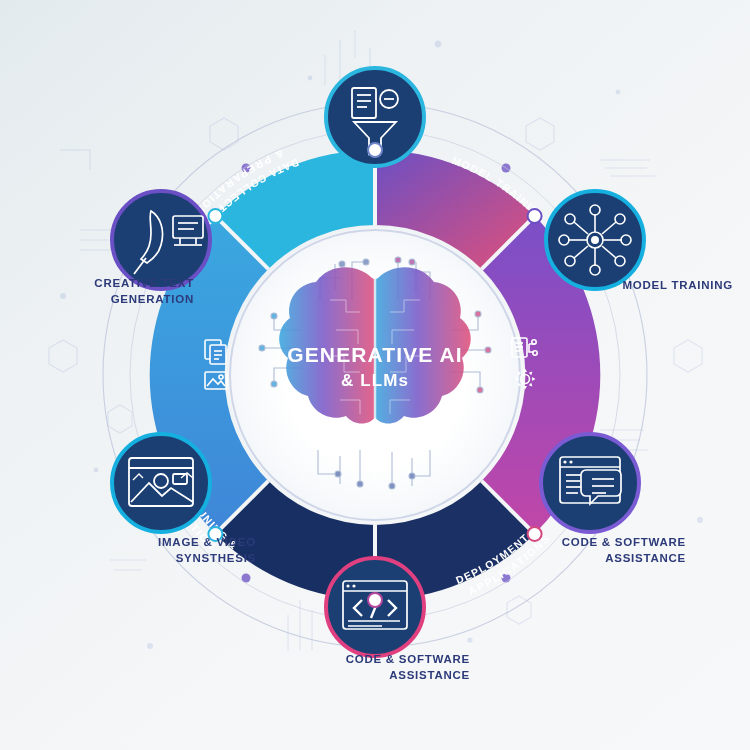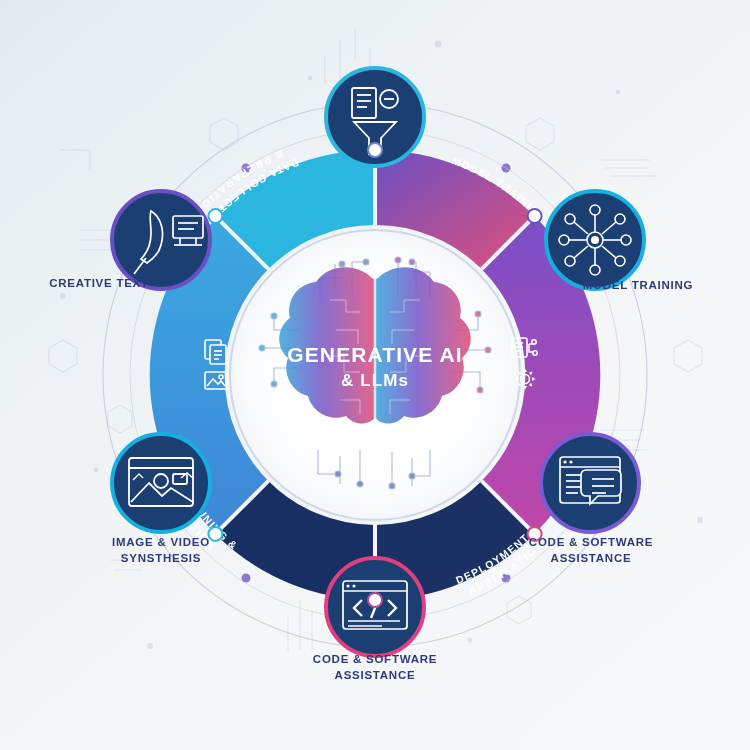--- a/index.html
+++ b/index.html
@@ -15,21 +15,21 @@
     font-size:10.5px;font-weight:700;letter-spacing:1.3px;
     fill:#ffffff;
   }
   .center-title{
     font-size:21px;font-weight:700;letter-spacing:1.1px;fill:#ffffff;
   }
   .center-sub{
     font-size:17px;font-weight:700;letter-spacing:1.1px;fill:#ffffff;
   }
   .outer-label{
-    position:absolute;text-align:center;color:#2c3a7a;
+    position:absolute;text-align:right;color:#2c3a7a;
     font-size:11.5px;font-weight:700;letter-spacing:.75px;line-height:1.35;
     text-transform:uppercase;width:190px;pointer-events:none;
   }
   .faint2{opacity:.16}
 </style>
 </head>
 <body>
 
 <div id="stage">
 
@@ -336,20 +336,21 @@
     <circle cx="375" cy="600" r="7" fill="#ffffff" stroke="#b5489e" stroke-width="2"></circle>
     <circle cx="215.4" cy="216.1" r="7" fill="#ffffff" stroke="#2bb6df" stroke-width="2"></circle>
     <circle cx="534.6" cy="216.1" r="7" fill="#ffffff" stroke="#6b4fc4" stroke-width="2"></circle>
     <circle cx="215.4" cy="533.9" r="7" fill="#ffffff" stroke="#2bb6df" stroke-width="2"></circle>
     <circle cx="534.6" cy="533.9" r="7" fill="#ffffff" stroke="#d3497f" stroke-width="2"></circle>
   </g>
 </svg>
 
 <div class="outer-label" style="left:4px;top:276px;">
   <div>CREATIVE TEXT</div>
+  <div>GENERATION</div>
 </div>
 
 <div class="outer-label" style="left:543px;top:278px;">
   <div>MODEL TRAINING</div>
 </div>
 
 <div class="outer-label" style="left:66px;top:535px;">
   <div>IMAGE &amp; VIDEO</div>
   <div>SYNSTHESIS</div>
 </div>

